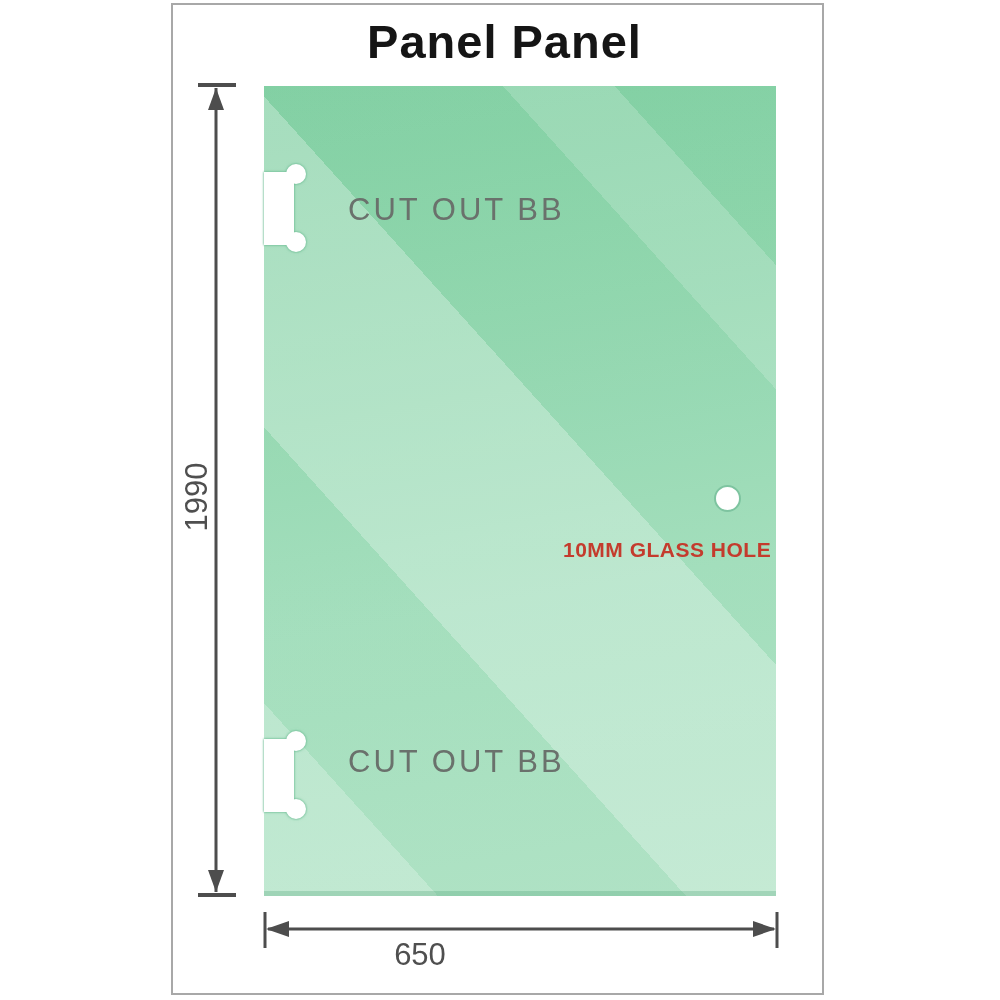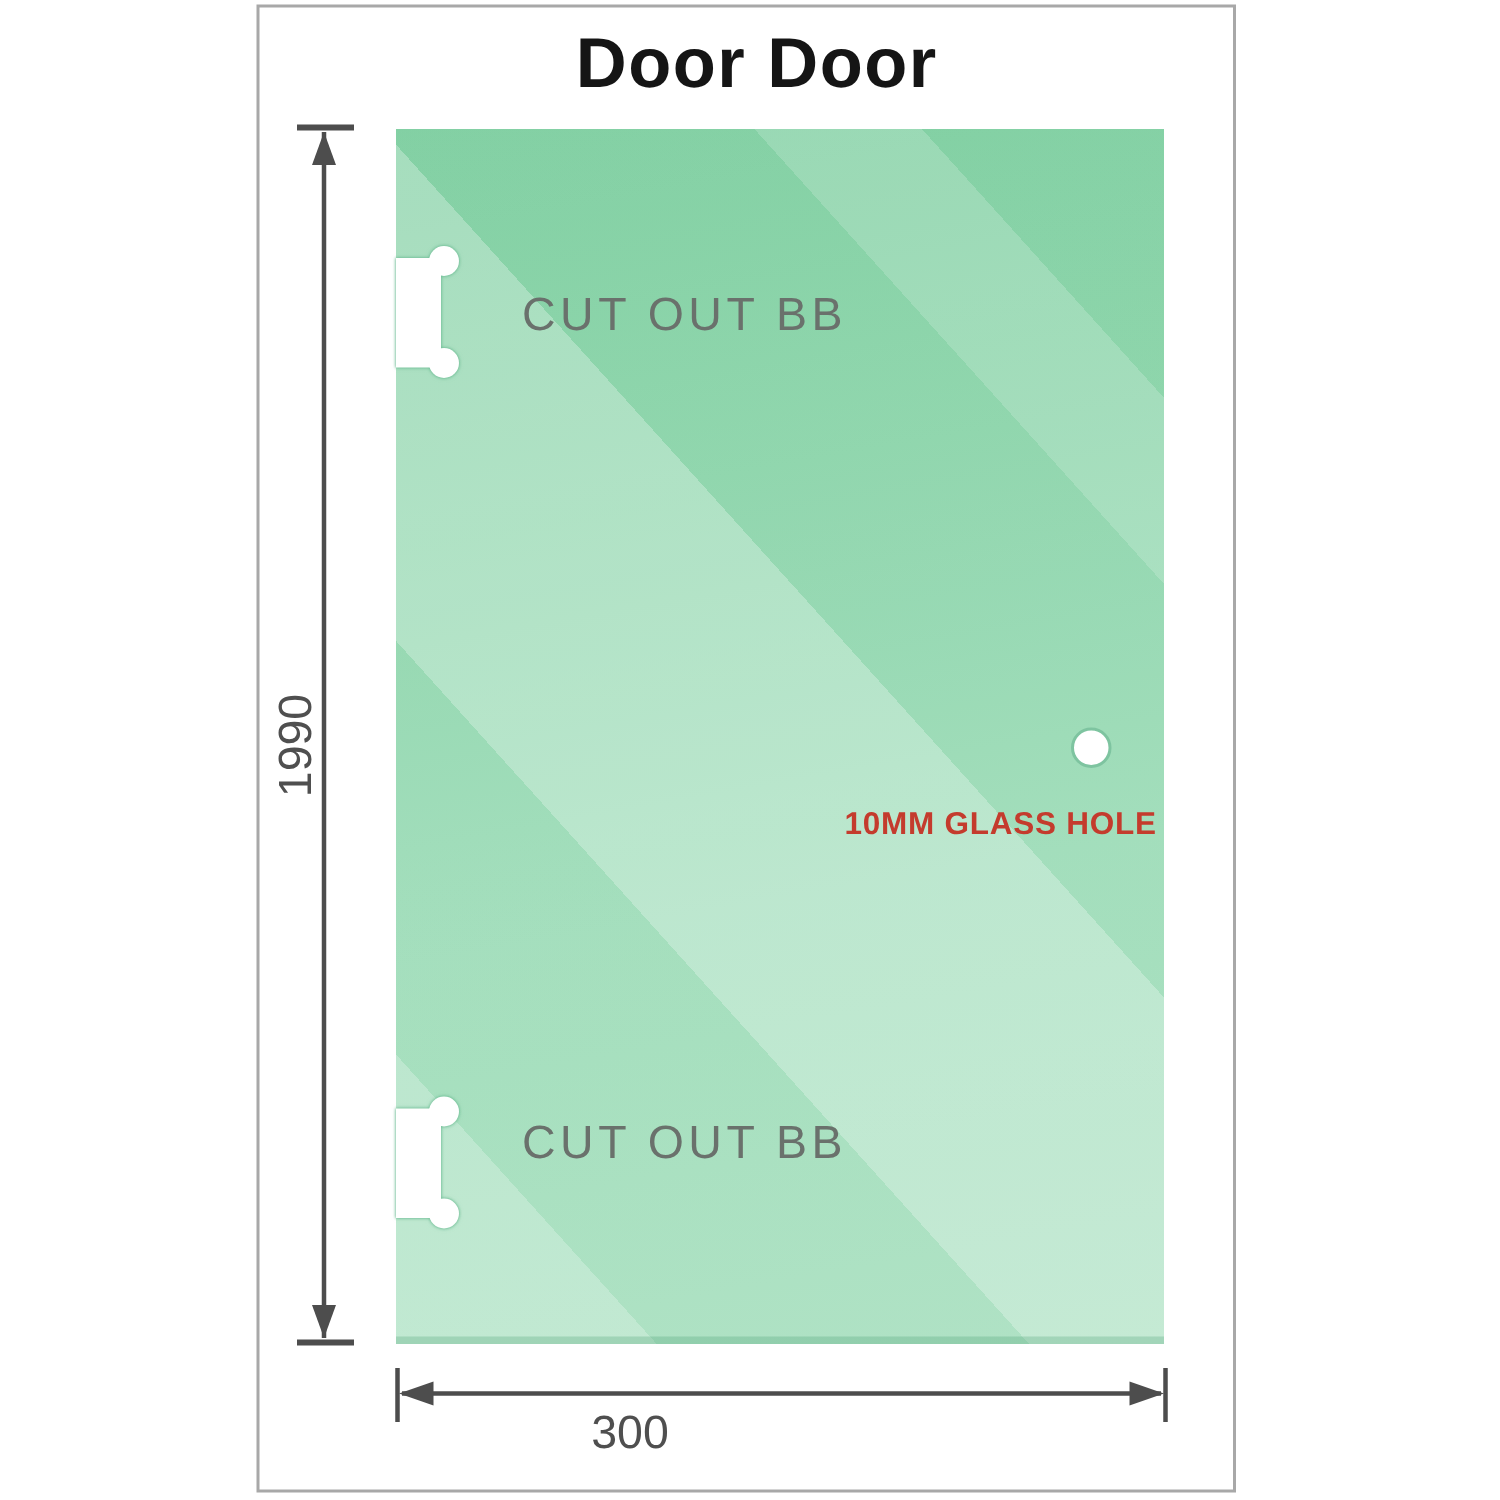--- a/index.html
+++ b/index.html
@@ -114,21 +114,21 @@
     width:140px; height:34px; line-height:34px;
   }
 </style>
 </head>
 <body>
 
 <div class="stage">
 
   <div class="frame"></div>
 
-  <div class="title">Door Door</div>
+  <div class="title">Panel Panel</div>
 
   <div class="panel">
 
     <div class="cutout cutout-top">
       <div class="bar"></div>
       <div class="lobe top"></div>
       <div class="lobe bot"></div>
     </div>
     <div class="cutout-label top">CUT OUT BB</div>
 
@@ -153,15 +153,15 @@
   </svg>
   <div class="dim-label dim-height">1990</div>
 
   <svg class="dim-svg h-dim" width="526" height="44" viewBox="0 0 526 44">
     <line x1="7" y1="4" x2="7" y2="40" stroke="#4d4d4d" stroke-width="3"></line>
     <line x1="519" y1="4" x2="519" y2="40" stroke="#4d4d4d" stroke-width="3"></line>
     <line x1="10" y1="21" x2="516" y2="21" stroke="#4d4d4d" stroke-width="3"></line>
     <polygon points="8,21 31,13 31,29" fill="#4d4d4d"></polygon>
     <polygon points="518,21 495,13 495,29" fill="#4d4d4d"></polygon>
   </svg>
-  <div class="dim-label dim-width">300</div>
+  <div class="dim-label dim-width">650</div>
 
 </div>
 
 </body></html>

